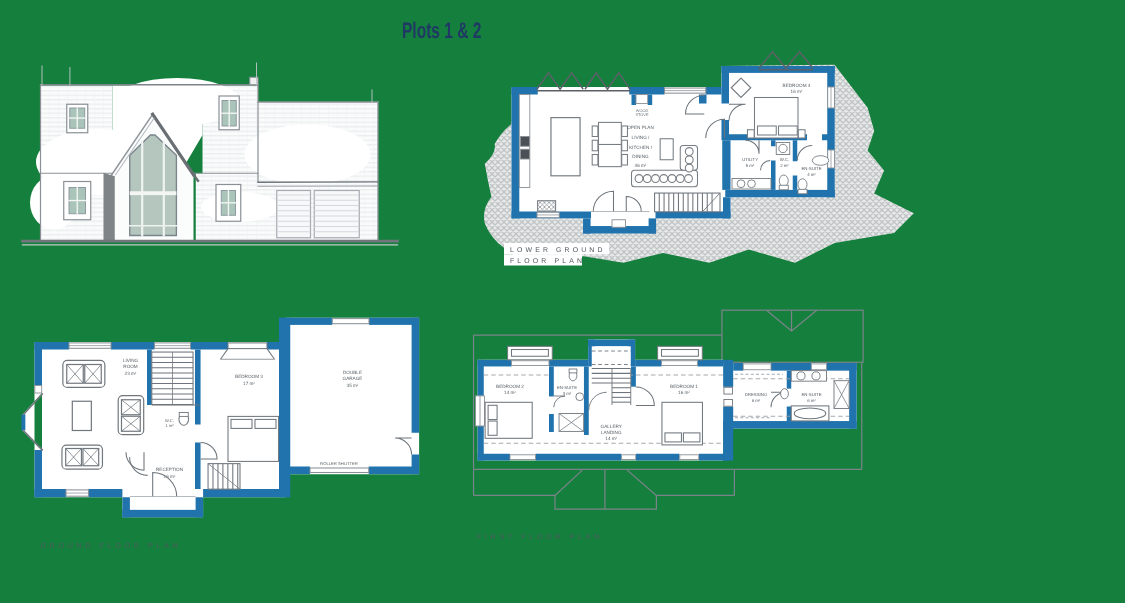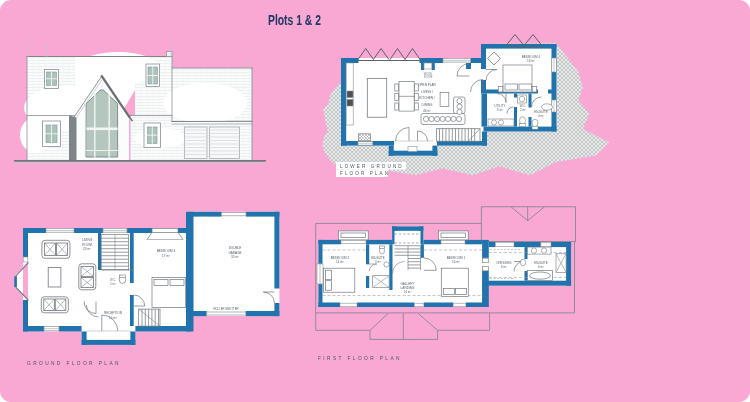--- a/index.html
+++ b/index.html
@@ -1,17 +1,17 @@
 <!DOCTYPE html>
 <html><head>
 <meta charset="utf-8">
 <style>
   html,body{margin:0;padding:0;background:#ffffff;}
-  .sheet{position:relative;width:750px;height:402px;background:#f9a8d4;overflow:hidden;
-         font-family:"Liberation Sans", sans-serif;border-radius:11px;}
+  .sheet{position:relative;width:750px;height:402px;background:#15803d;overflow:hidden;
+         font-family:"Liberation Sans", sans-serif;}
   svg{position:absolute;left:0;top:0;}
   text{font-family:"Liberation Sans", sans-serif;}
 </style>
 </head>
 <body>
 <div class="sheet">
 <svg width="750" height="402" viewBox="0 0 750 402">
 <defs>
   <pattern id="earth" width="4" height="4" patternUnits="userSpaceOnUse">
     <rect width="4" height="4" fill="#e7e9e9"></rect>

